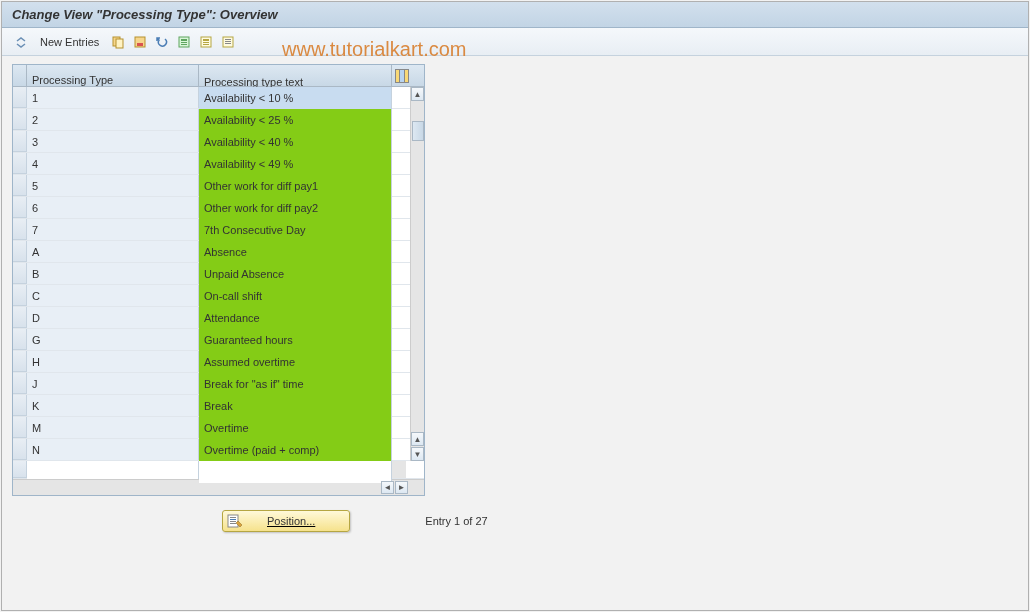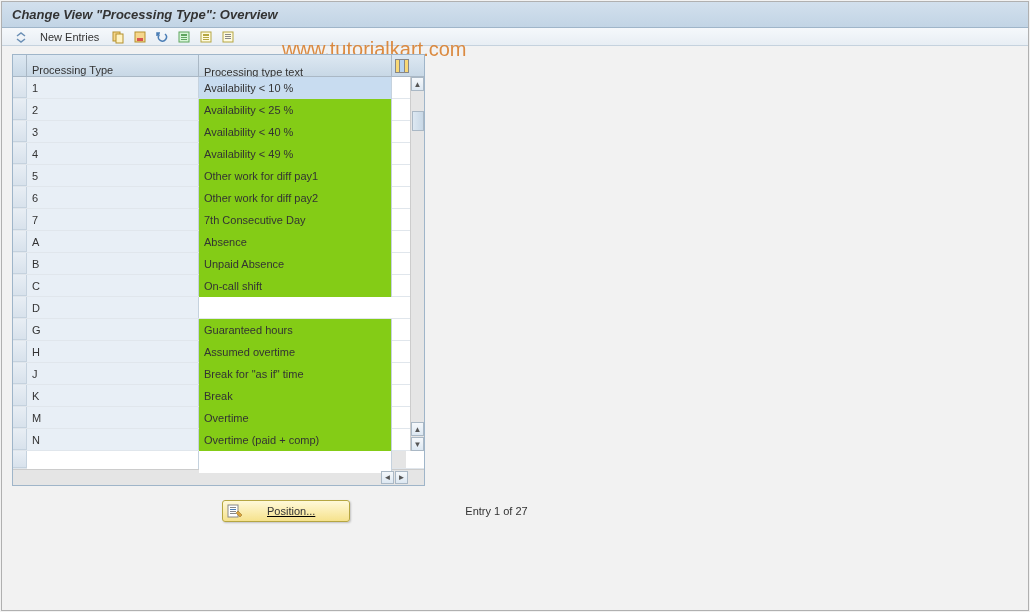--- a/index.html
+++ b/index.html
@@ -23,21 +23,21 @@
     .title-bar h1 {
       font-size: 13px;
       font-weight: bold;
       font-style: italic;
       color: #333;
     }
     .toolbar {
       background: linear-gradient(to bottom, #f5f8fb 0%, #e8eef4 100%);
       padding: 3px 10px;
       border-bottom: 1px solid #c5d2de;
-      height: 18px;
+      height: 28px;
       display: flex;
       align-items: center;
       gap: 4px;
       position: relative;
     }
     .toolbar-btn {
       display: inline-flex;
       align-items: center;
       justify-content: center;
       width: 18px;
@@ -234,21 +234,21 @@
       display: flex;
       align-items: center;
       justify-content: center;
     }
     .position-btn span.label {
       font-size: 11px;
       padding: 0 30px 0 20px;
       color: #333;
     }
     .entry-text {
-      margin-left: 115px;
+      margin-left: 75px;
       font-size: 11px;
       color: #333;
     }
     .outer-border {
       border: 1px solid #b0b0b0;
       width: 1028px;
       height: 610px;
       margin: 1px;
     }
   </style>
@@ -373,20 +373,21 @@
               <div class="col2">Unpaid Absence</div>
             </div>
             <div class="table-row">
               <div class="sel-col"></div>
               <div class="col1">C</div>
               <div class="col2">On-call shift</div>
             </div>
             <div class="table-row">
               <div class="sel-col"></div>
               <div class="col1">D</div>
+              <div class="col2">Attendance</div>
             </div>
             <div class="table-row">
               <div class="sel-col"></div>
               <div class="col1">G</div>
               <div class="col2">Guaranteed hours</div>
             </div>
             <div class="table-row">
               <div class="sel-col"></div>
               <div class="col1">H</div>
               <div class="col2">Assumed overtime</div>

